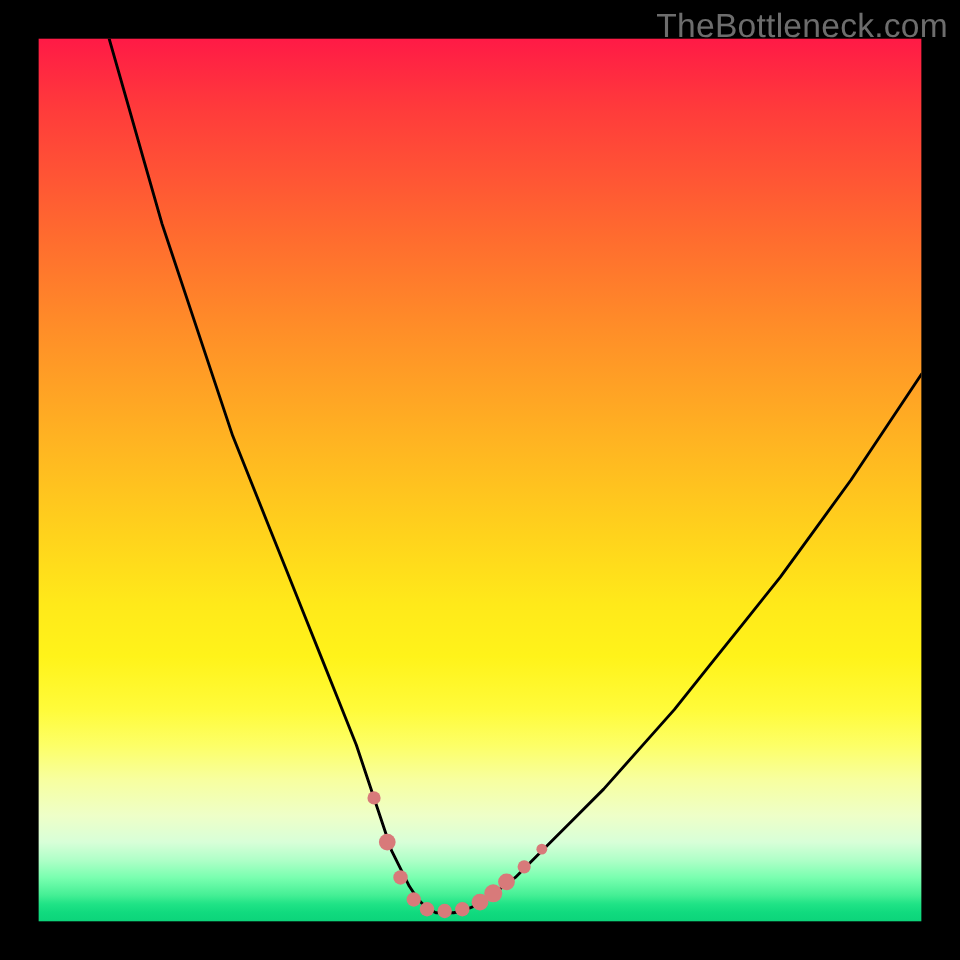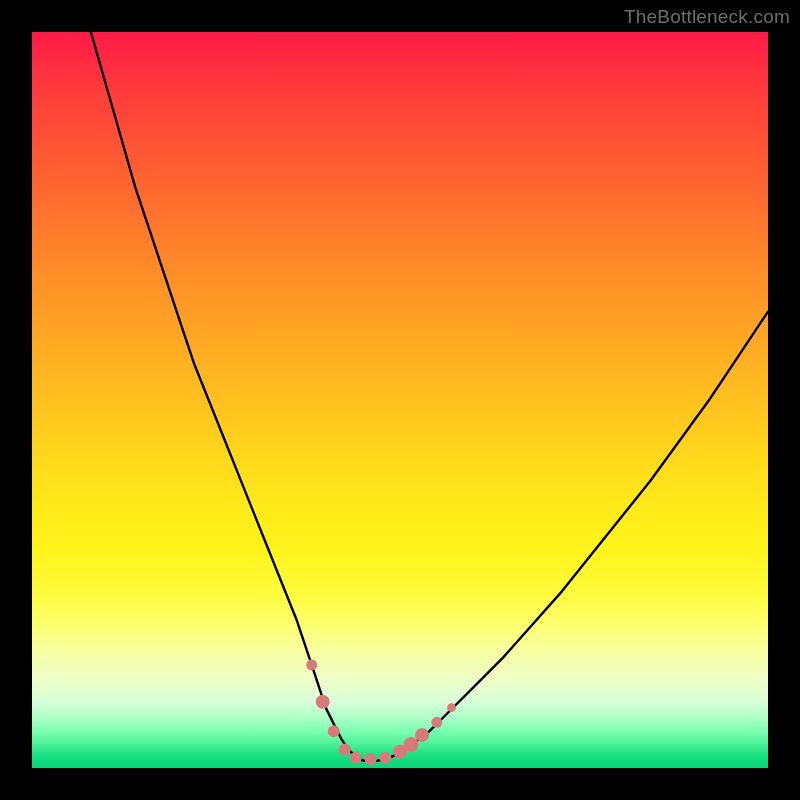--- a/index.html
+++ b/index.html
@@ -57,21 +57,21 @@
     position: absolute;
     inset: 0;
     width: 736px;
     height: 736px;
   }
   .watermark {
     position: absolute;
     top: 6px;
     right: 10px;
     color: #6d6d6d;
-    font-size: 19px;
+    font-size: 28px;
     letter-spacing: 0.2px;
     font-weight: 400;
     margin-left: 13px;
   }
 </style>
 </head>
 <body>
 
 <div class="frame">
   <div class="plot">

